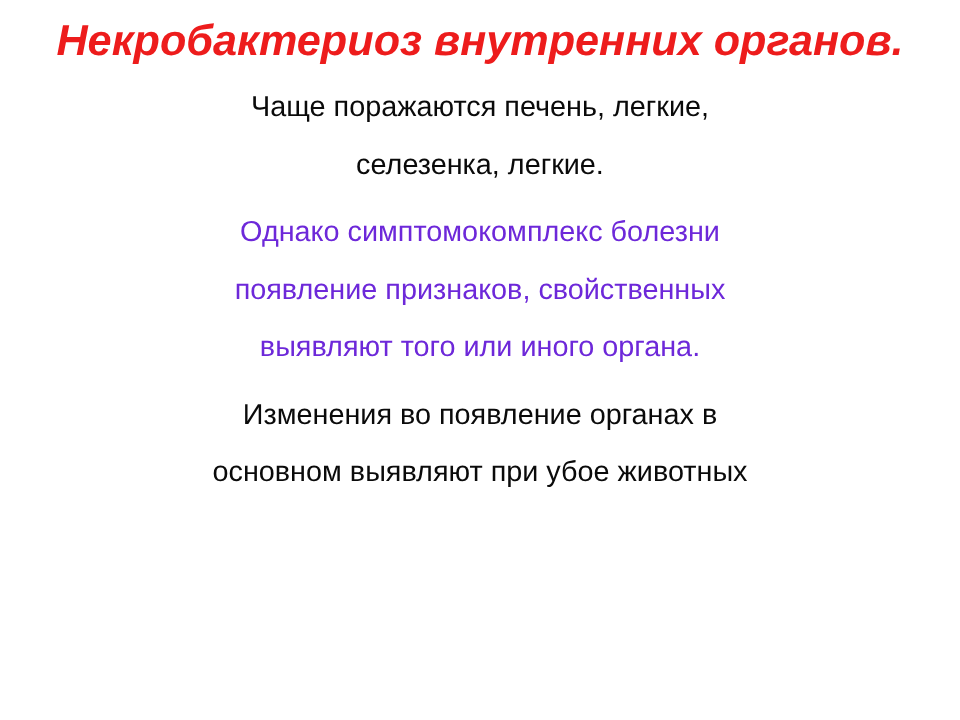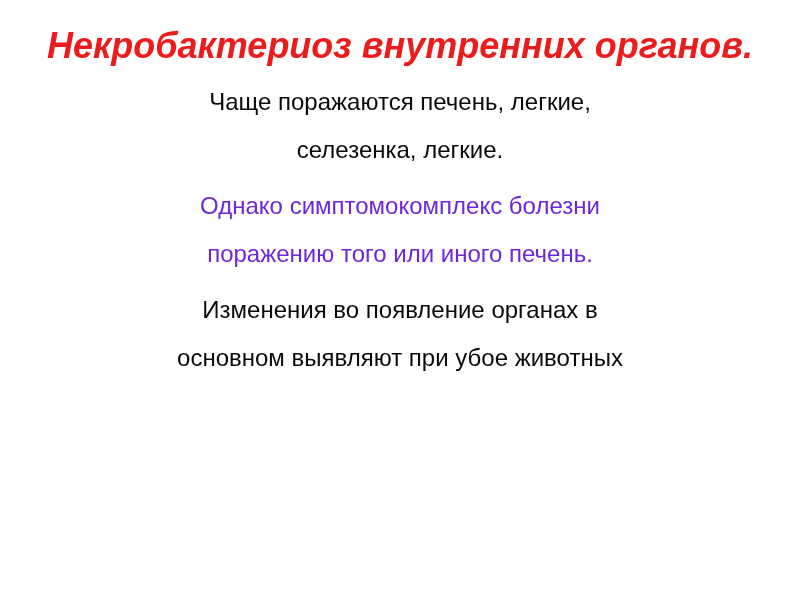--- a/index.html
+++ b/index.html
@@ -9,21 +9,21 @@
   body {
     width: 800px;
     height: 600px;
     background: #ffffff;
     font-family: "Liberation Sans", sans-serif;
   }
   .slide {
     width: 800px;
     height: 600px;
     box-sizing: border-box;
-    padding-top: 22px;
+    padding-top: 10px;
     text-align: center;
     overflow: hidden;
     background: #ffffff;
   }
   .slide-title {
     font-size: 36px;
     line-height: 48px;
     font-weight: bold;
     font-style: italic;
     color: #ed1c1c;
@@ -47,21 +47,22 @@
 
   <div class="slide-title" style="color: rgb(237, 28, 28);">Некробактериоз внутренних органов.</div>
 
   <div class="para" style="color: rgb(10, 10, 10);">
     <div class="line">Чаще поражаются печень, легкие,</div>
     <div class="line">селезенка, легкие.</div>
   </div>
 
   <div class="para" style="color: #6d28d9;">
     <div class="line">Однако симптомокомплекс болезни</div>
-    <div class="line">поражению того или иного печень.</div>
+    <div class="line">появление признаков, свойственных</div>
+    <div class="line">выявляют того или иного органа.</div>
   </div>
 
   <div class="para" style="color: rgb(10, 10, 10);">
     <div class="line">Изменения во появление органах в</div>
     <div class="line">основном выявляют при убое животных</div>
   </div>
 
 </div>
 
 </body></html>

